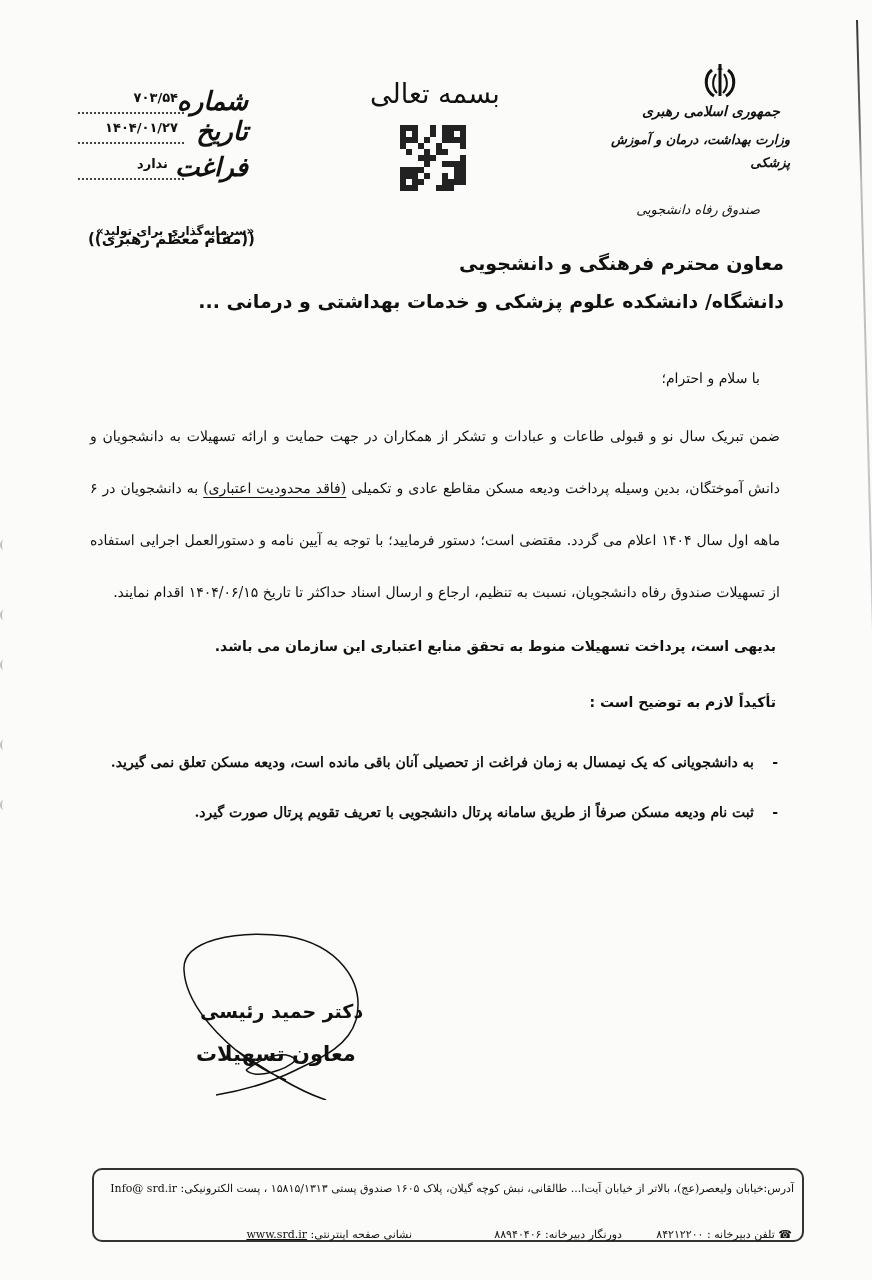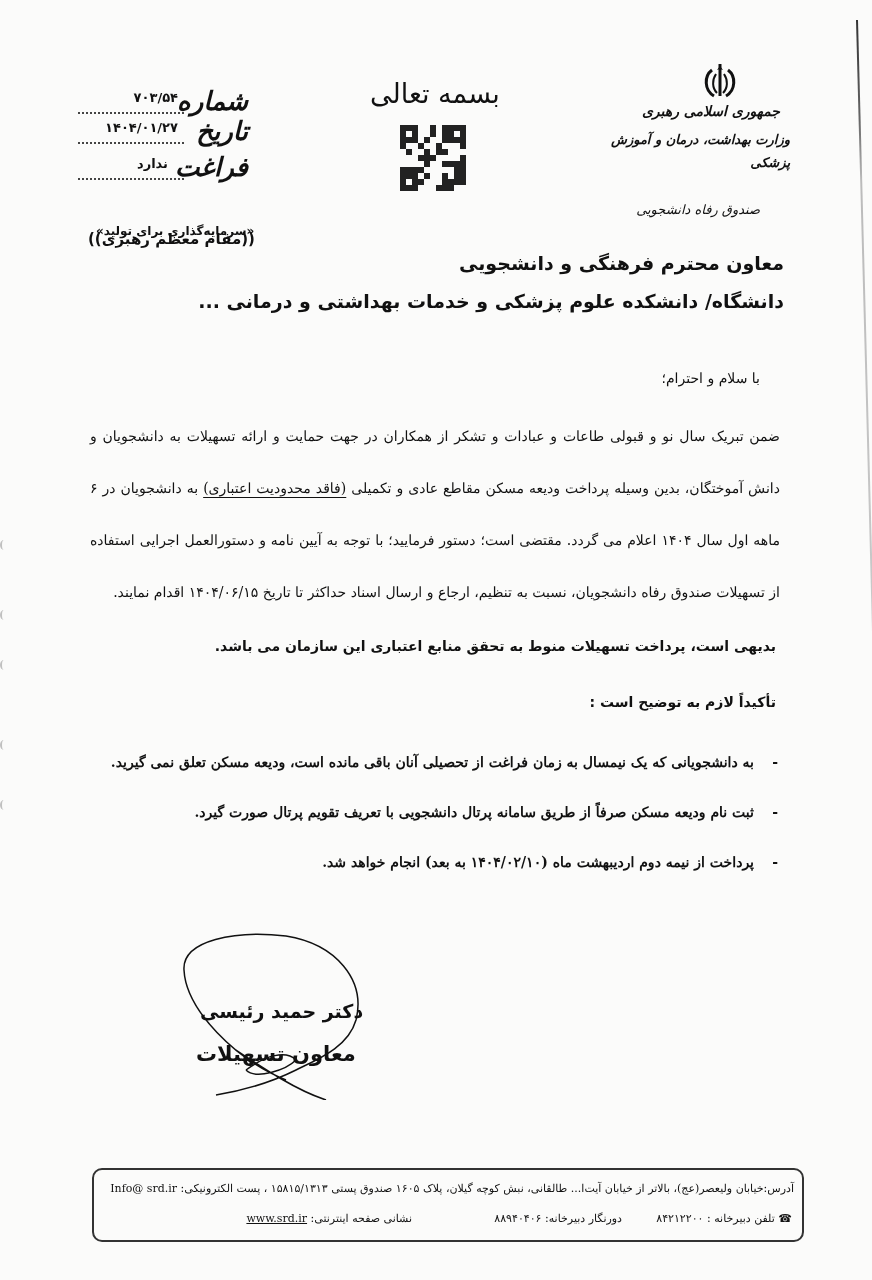--- a/index.html
+++ b/index.html
@@ -52,21 +52,21 @@
 
   
   .sig-loop { position:absolute; left:176px; top:930px; width:190px; height:170px; }
   .sig-name { position:absolute; left:200px; top:1000px; font-size:19px; font-weight:bold; }
   .sig-title { position:absolute; left:196px; top:1042px; font-size:21px; font-weight:bold;text-align:right; }
 
   
   .footer-box { position:absolute; left:92px; top:1168px; width:708px; height:70px; border:2px solid #333; border-radius:10px; }
   .foot-line1 { position:absolute; right:8px; top:12px; font-family:"DejaVu Serif",serif; font-size:11px; white-space:nowrap; }
   .foot-line2 { position:absolute; right:10px; top:42px; width:670px; font-family:"DejaVu Serif",serif; font-size:11px; white-space:nowrap; }
-  .foot-line2 .seg { position:absolute; top:0; }
+  .foot-line2 .seg { position:absolute; top:16px; }
   .foot-line2 a { color:#111; text-decoration:underline; }
 </style>
 </head>
 <body>
 
 <div class="page">
 
   <div class="edge-right"></div>
   <div class="edge-left-mark" style="top:540px"></div>
   <div class="edge-left-mark" style="top:610px"></div>
@@ -233,21 +233,20 @@
   <div class="recipient-2 rtl">دانشگاه/ دانشکده علوم پزشکی و خدمات بهداشتی و درمانی ...</div>
 
   <div class="greeting rtl">با سلام و احترام؛</div>
   <div class="para rtl"><span>ضمن تبریک سال نو و قبولی طاعات و عبادات و تشکر از همکاران در جهت حمایت و ارائه تسهیلات به دانشجویان و دانش آموختگان، بدین وسیله پرداخت ودیعه مسکن مقاطع عادی و تکمیلی </span><u>(فاقد محدودیت اعتباری)</u><span> به دانشجویان در ۶ ماهه اول سال ۱۴۰۴ اعلام می گردد. مقتضی است؛ دستور فرمایید؛ با توجه به آیین نامه و دستورالعمل اجرایی استفاده از تسهیلات صندوق رفاه دانشجویان، نسبت به تنظیم، ارجاع و ارسال اسناد حداکثر تا تاریخ ۱۴۰۴/۰۶/۱۵ اقدام نمایند.</span></div>
 
   <div class="bold-line rtl" style="top:638px">بدیهی است، پرداخت تسهیلات منوط به تحقق منابع اعتباری این سازمان می باشد.</div>
   <div class="bold-line rtl" style="top:694px">تأکیداً لازم به توضیح است :</div>
 
   <div class="bullet rtl" style="top:804px"><span class="dash">-</span><span>ثبت نام ودیعه مسکن صرفاً از طریق سامانه پرتال دانشجویی با تعریف تقویم پرتال صورت گیرد.</span></div>
   <div class="bullet rtl" style="top:754px"><span class="dash">-</span><span>به دانشجویانی که یک نیمسال به زمان فراغت از تحصیلی آنان باقی مانده است، ودیعه مسکن تعلق نمی گیرید.</span></div>
-  <div class="bullet rtl" style="top:854px"><span class="dash">-</span><span>پرداخت از نیمه دوم اردیبهشت ماه (۱۴۰۴/۰۲/۱۰ به بعد) انجام خواهد شد.</span></div>
 
   <svg class="sig-loop" viewBox="0 0 190 170">
     <path d="M110 150 C60 130 10 80 8 40 C6 10 60 0 110 6 C160 14 190 50 180 90 C172 118 140 130 120 140 C100 150 70 160 40 165 M60 120 C90 140 120 160 150 170 M70 140 C90 125 110 120 120 130 C110 140 80 150 70 140" stroke="#111" stroke-width="1.5" fill="none"></path>
     <circle cx="50" cy="172" r="1.6" fill="#111"></circle>
   </svg>
   <div class="sig-name rtl">دکتر حمید رئیسی</div>
   <div class="sig-title rtl">معاون تسهیلات</div>
 
   <div class="footer-box">
     <div class="foot-line1 rtl">آدرس:خیابان ولیعصر(عج)، بالاتر از خیابان آیت‌ا... طالقانی، نبش کوچه گیلان، پلاک ۱۶۰۵ صندوق پستی ۱۵۸۱۵/۱۳۱۳ ، پست الکترونیکی: Info@ srd.ir</div>

